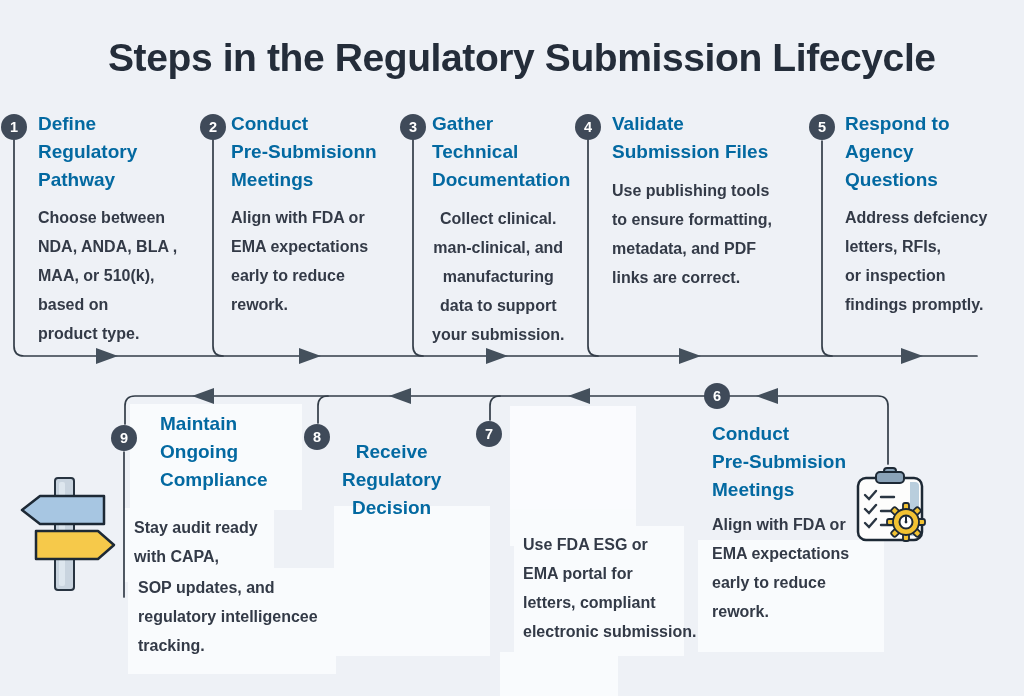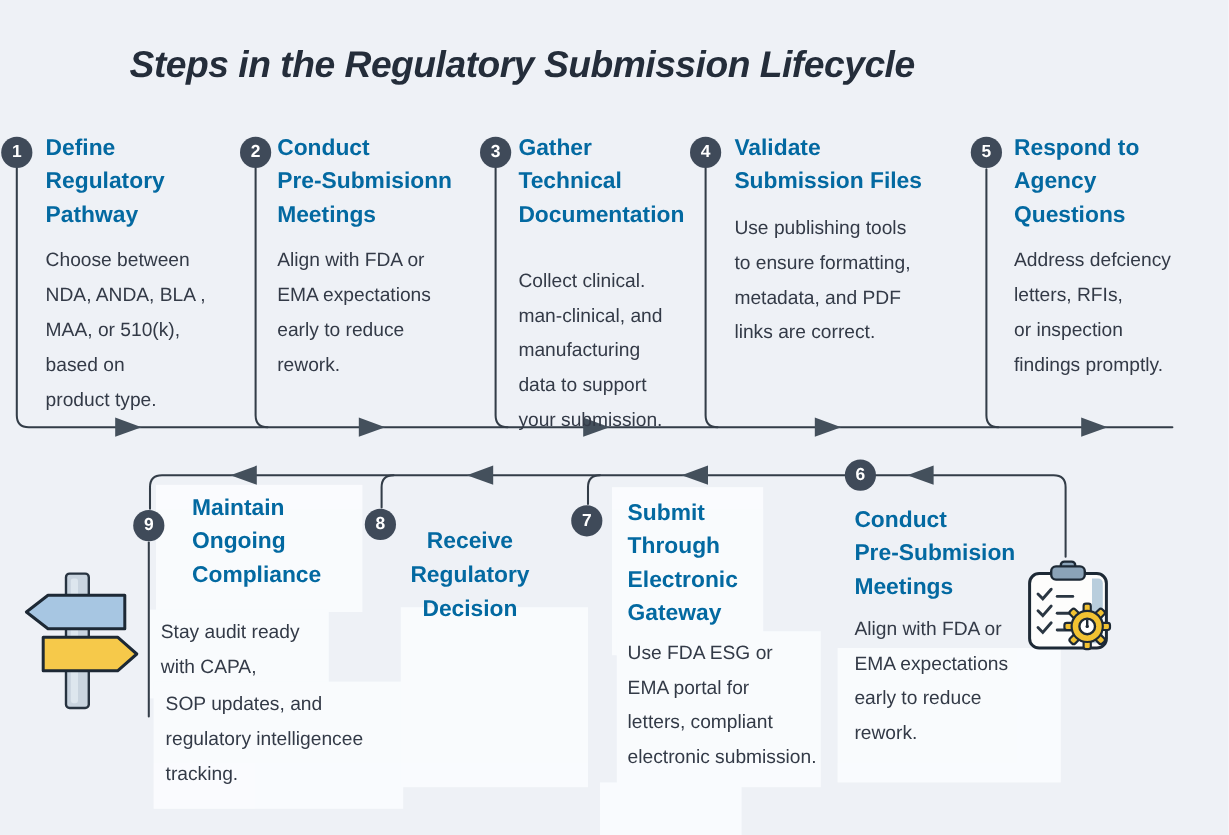--- a/index.html
+++ b/index.html
@@ -1,24 +1,24 @@
 <!DOCTYPE html>
 <html><head>
 <meta charset="utf-8">
 <style>
   html,body{margin:0;padding:0;}
   body{font-family:"Liberation Sans","DejaVu Sans",sans-serif;}
   #stage{position:relative;width:1024px;height:696px;background:#eef1f6;overflow:hidden;}
   #flow-svg,#panel-svg{position:absolute;left:0;top:0;}
-  .title{position:absolute;font-size:31px;font-weight:700;color:#242d3a;letter-spacing:-0.4px;white-space:nowrap;font-style:italic;}
+  .title{position:absolute;font-size:39px;font-weight:700;color:#242d3a;letter-spacing:-0.4px;white-space:nowrap;}
   .step-circle{position:absolute;width:26px;height:26px;border-radius:50%;background:#3f4a59;color:#ffffff;
     font-size:14.5px;font-weight:700;text-align:center;line-height:26px;z-index:5;}
   .step-heading{position:absolute;font-size:19px;line-height:28px;font-weight:700;color:#0369a1;
     white-space:pre-line;z-index:4;}
-  .step-body{position:absolute;font-size:16px;line-height:29px;font-weight:400;color:#333a47;
+  .step-body{position:absolute;font-size:16px;line-height:29px;font-weight:700;color:#333a47;
     white-space:pre-line;z-index:4;}
   .icon-wrap{position:absolute;z-index:6;}
 </style>
 </head>
 <body>
 
 <div id="stage">
 
   <svg id="panel-svg" width="1024" height="696">
     <g fill="#fbfdff" opacity="0.85">
@@ -88,21 +88,21 @@
 Pre-Submisionn
 Meetings</div>
   <div class="step-body" style="left:231px;top:203px;">Align with FDA or
 EMA expectations
 early to reduce
 rework.</div>
 
   <div class="step-heading" style="left:432px;top:110px;">Gather
 Technical
 Documentation</div>
-  <div class="step-body" style="left:432px;top:220px;">Collect clinical.
+  <div class="step-body" style="left:432px;top:204px;text-align:center;">Collect clinical.
 man-clinical, and
 manufacturing
 data to support
 your submission.</div>
 
   <div class="step-heading" style="left:612px;top:110px;">Validate
 Submission Files</div>
   <div class="step-body" style="left:612px;top:176px;">Use publishing tools
 to ensure formatting,
 metadata, and PDF
@@ -117,24 +117,20 @@
 findings promptly.</div>
 
   <div class="step-heading" style="left:712px;top:420px;">Conduct
 Pre-Submision
 Meetings</div>
   <div class="step-body" style="left:712px;top:510px;">Align with FDA or
 EMA expectations
 early to reduce
 rework.</div>
 
-  <div class="step-heading" style="left:523px;top:414px;">Submit
-Through
-Electronic
-Gateway</div>
   <div class="step-body" style="left:523px;top:530px;">Use FDA ESG or
 EMA portal for
 letters, compliant
 electronic submission.</div>
 
   <div class="step-heading" style="left:342px;top:438px;text-align:center;">Receive
 Regulatory
 Decision</div>
 
   <div class="step-heading" style="left:160px;top:410px;">Maintain

